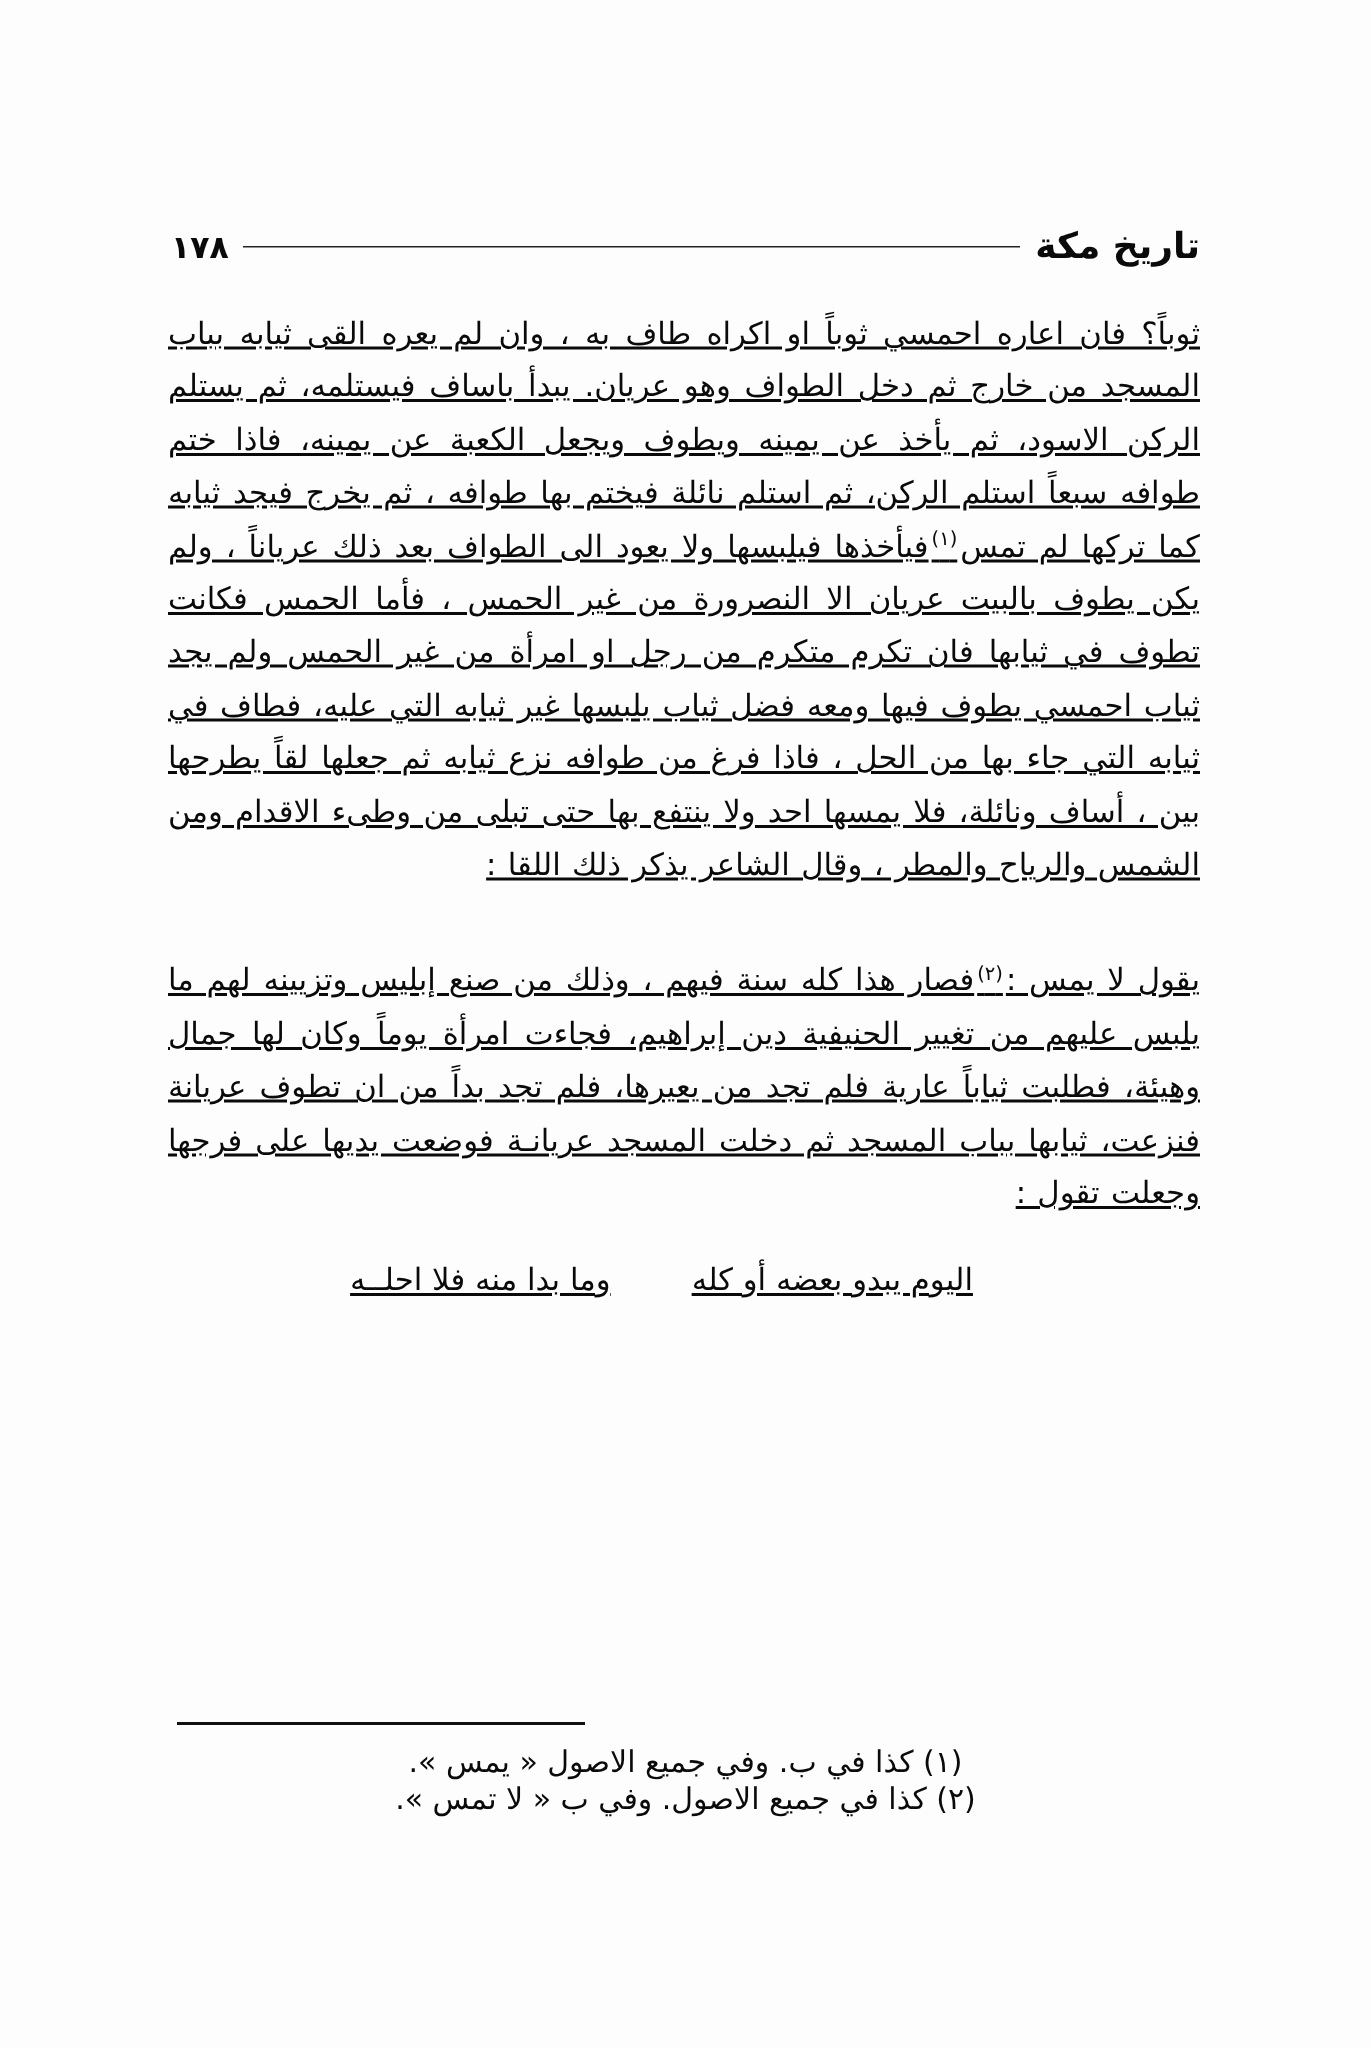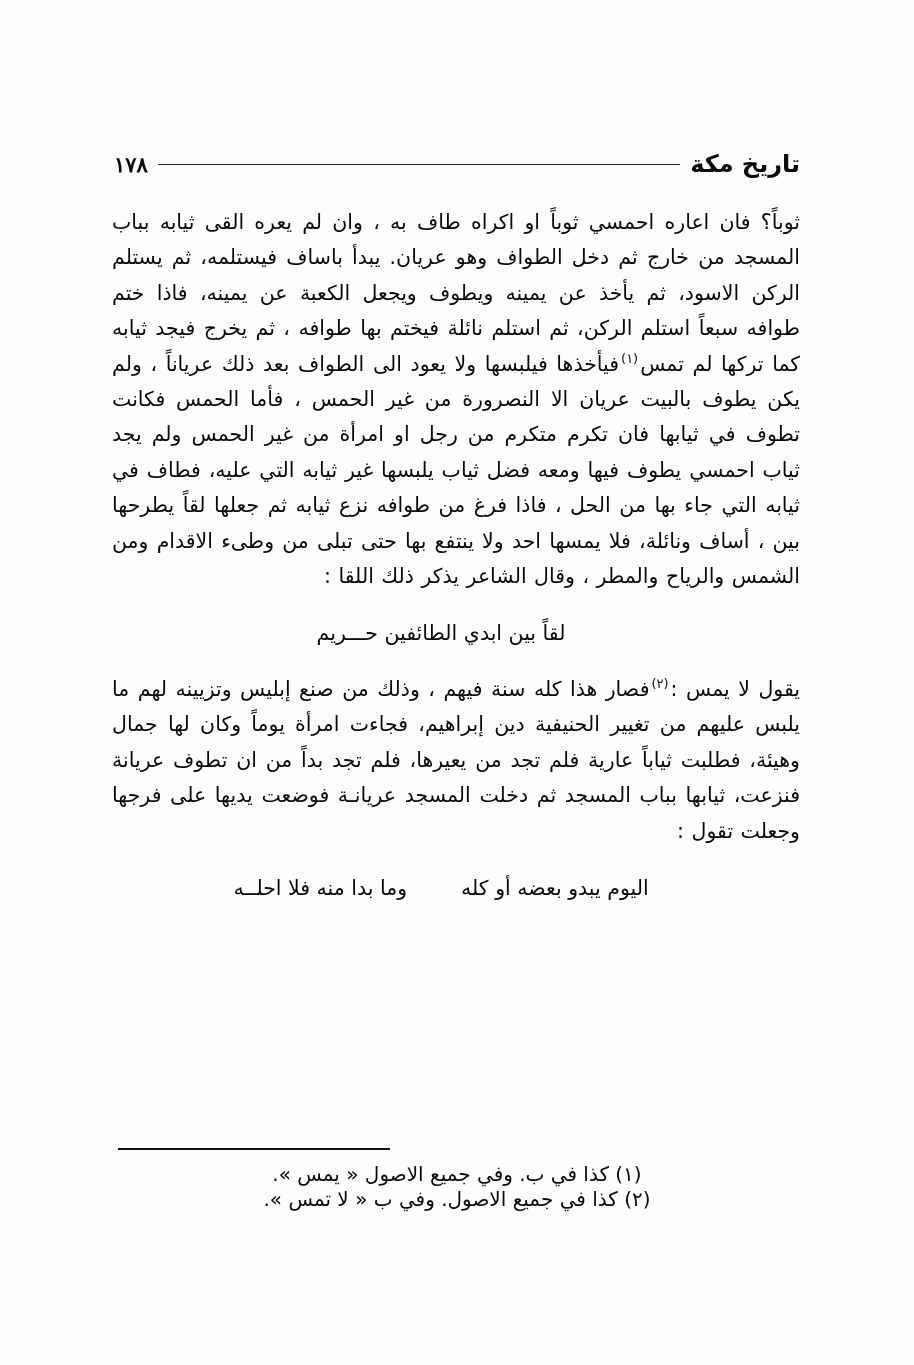--- a/index.html
+++ b/index.html
@@ -41,29 +41,29 @@
     height: 0;
     border-top: 1.6px solid #111;
     margin-bottom: 2px;
     opacity: .92;
   }
   .head-folio {
     font-size: 21px;
     font-weight: 700;
     white-space: nowrap;
     letter-spacing: 1px;
-    font-family: Liberation Serif, serif;
   }
 
   
   .body-block {
     position: absolute;
     top: 205px;
     right: 114px;
     width: 688px;
+    text-decoration: underline;
   }
   p.para {
     margin: 0;
     font-size: 20.5px;
     line-height: 35.4px;
     text-align: justify;
     text-align-last: right;
     text-justify: inter-word;
     word-spacing: 1px;
   }
@@ -133,21 +133,20 @@
     <span class="head-title">تاريخ مكة</span>
     <span class="head-rule"></span>
     <span class="head-folio">١٧٨</span>
   </div>
 
   <div class="body-block">
 
     <p class="para"><span>ثوباً؟ فان اعاره احمسي ثوباً او اكراه طاف به ، وان لم يعره القى ثيابه بباب المسجد من خارج ثم دخل الطواف وهو عريان. يبدأ باساف فيستلمه، ثم يستلم الركن الاسود، ثم يأخذ عن يمينه ويطوف ويجعل الكعبة عن يمينه، فاذا ختم طوافه سبعاً استلم الركن، ثم استلم نائلة فيختم بها طوافه ، ثم يخرج فيجد ثيابه كما تركها لم تمس</span><span class="fn-ref">(١)</span><span>فيأخذها فيلبسها ولا يعود الى الطواف بعد ذلك عرياناً ، ولم يكن يطوف بالبيت عريان الا النصرورة من غير الحمس ، فأما الحمس فكانت تطوف في ثيابها فان تكرم متكرم من رجل او امرأة من غير الحمس ولم يجد ثياب احمسي يطوف فيها ومعه فضل ثياب يلبسها غير ثيابه التي عليه، فطاف في ثيابه التي جاء بها من الحل ، فاذا فرغ من طوافه نزع ثيابه ثم جعلها لقاً يطرحها بين ، أساف ونائلة، فلا يمسها احد ولا ينتفع بها حتى تبلى من وطىء الاقدام ومن الشمس والرياح والمطر ، وقال الشاعر يذكر ذلك اللقا :</span></p>
 
     <div class="verse">
-      <span class="hemistich">لقاً بين ابدي الطائفين حـــريم</span>
     </div>
 
     <p class="para"><span>يقول لا يمس :</span><span class="fn-ref">(٢)</span><span>فصار هذا كله سنة فيهم ، وذلك من صنع إبليس وتزيينه لهم ما يلبس عليهم من تغيير الحنيفية دين إبراهيم، فجاءت امرأة يوماً وكان لها جمال وهيئة، فطلبت ثياباً عارية فلم تجد من يعيرها، فلم تجد بداً من ان تطوف عريانة فنزعت، ثيابها بباب المسجد ثم دخلت المسجد عريانـة فوضعت يديها على فرجها وجعلت تقول :</span></p>
 
     <div class="verse">
       <span class="hemistich">اليوم يبدو بعضه أو كله</span>
       <span class="hemistich">وما بدا منه فلا احلــه</span>
     </div>
 
 

